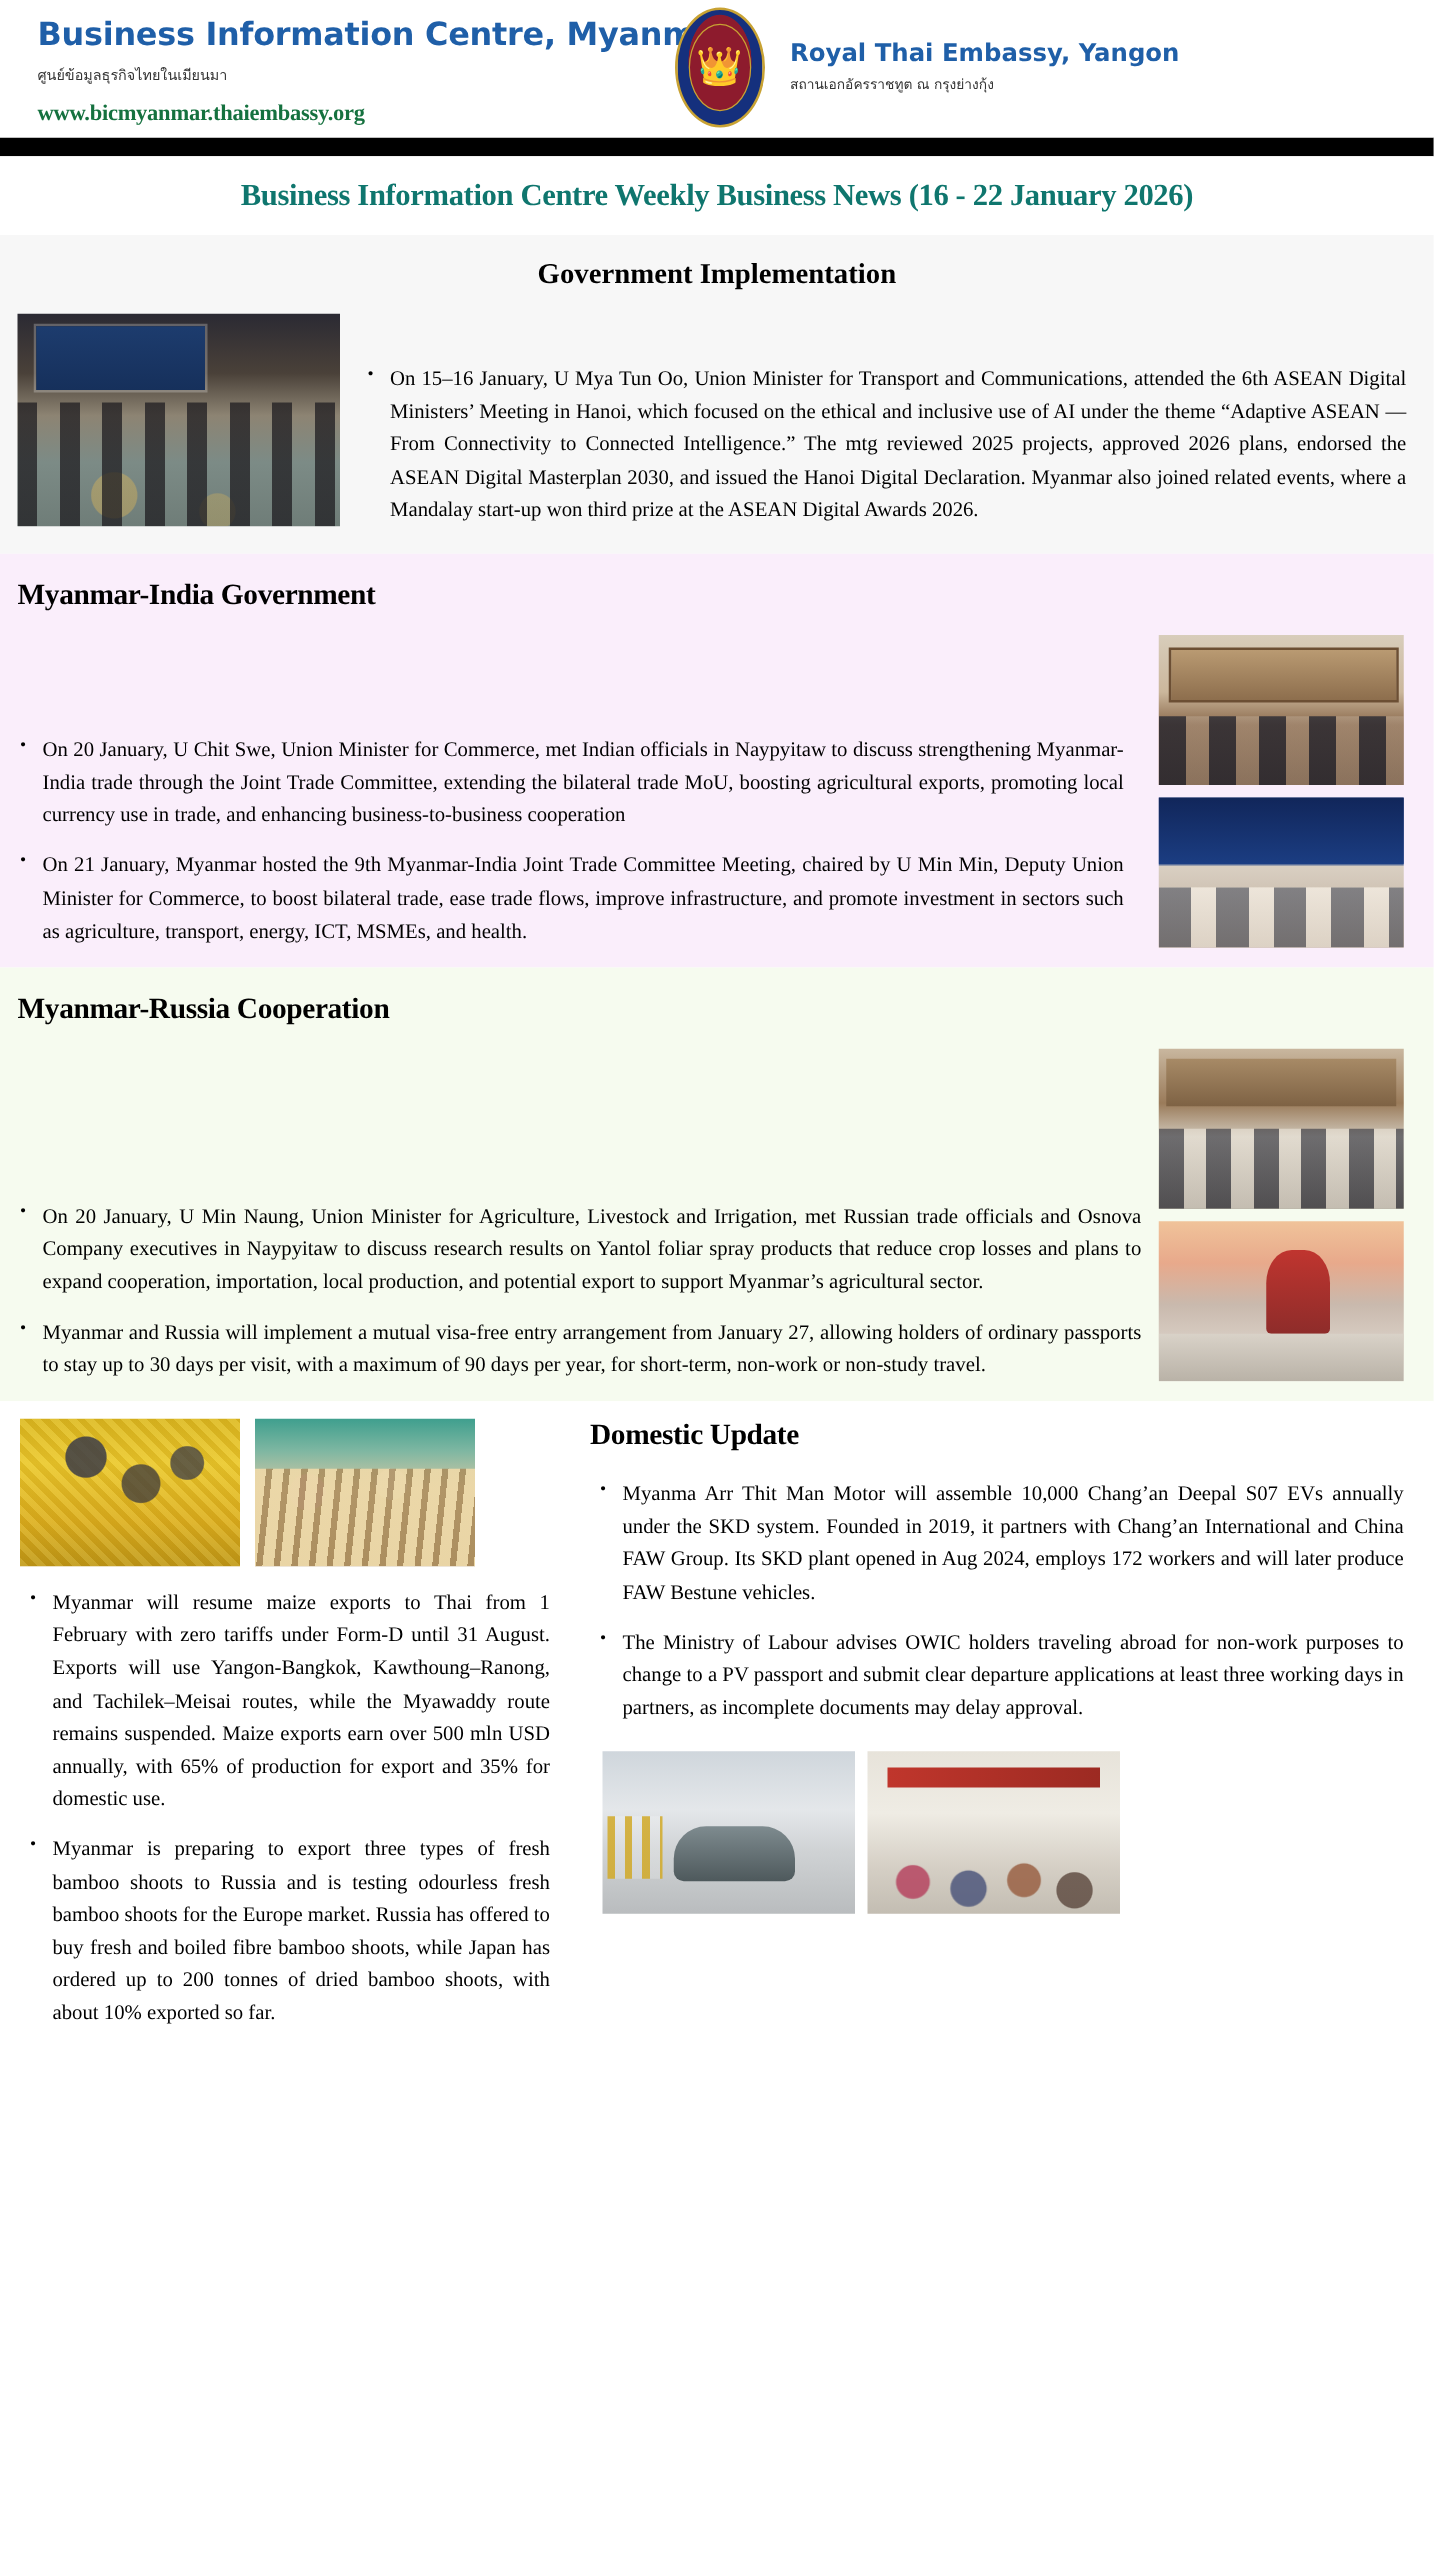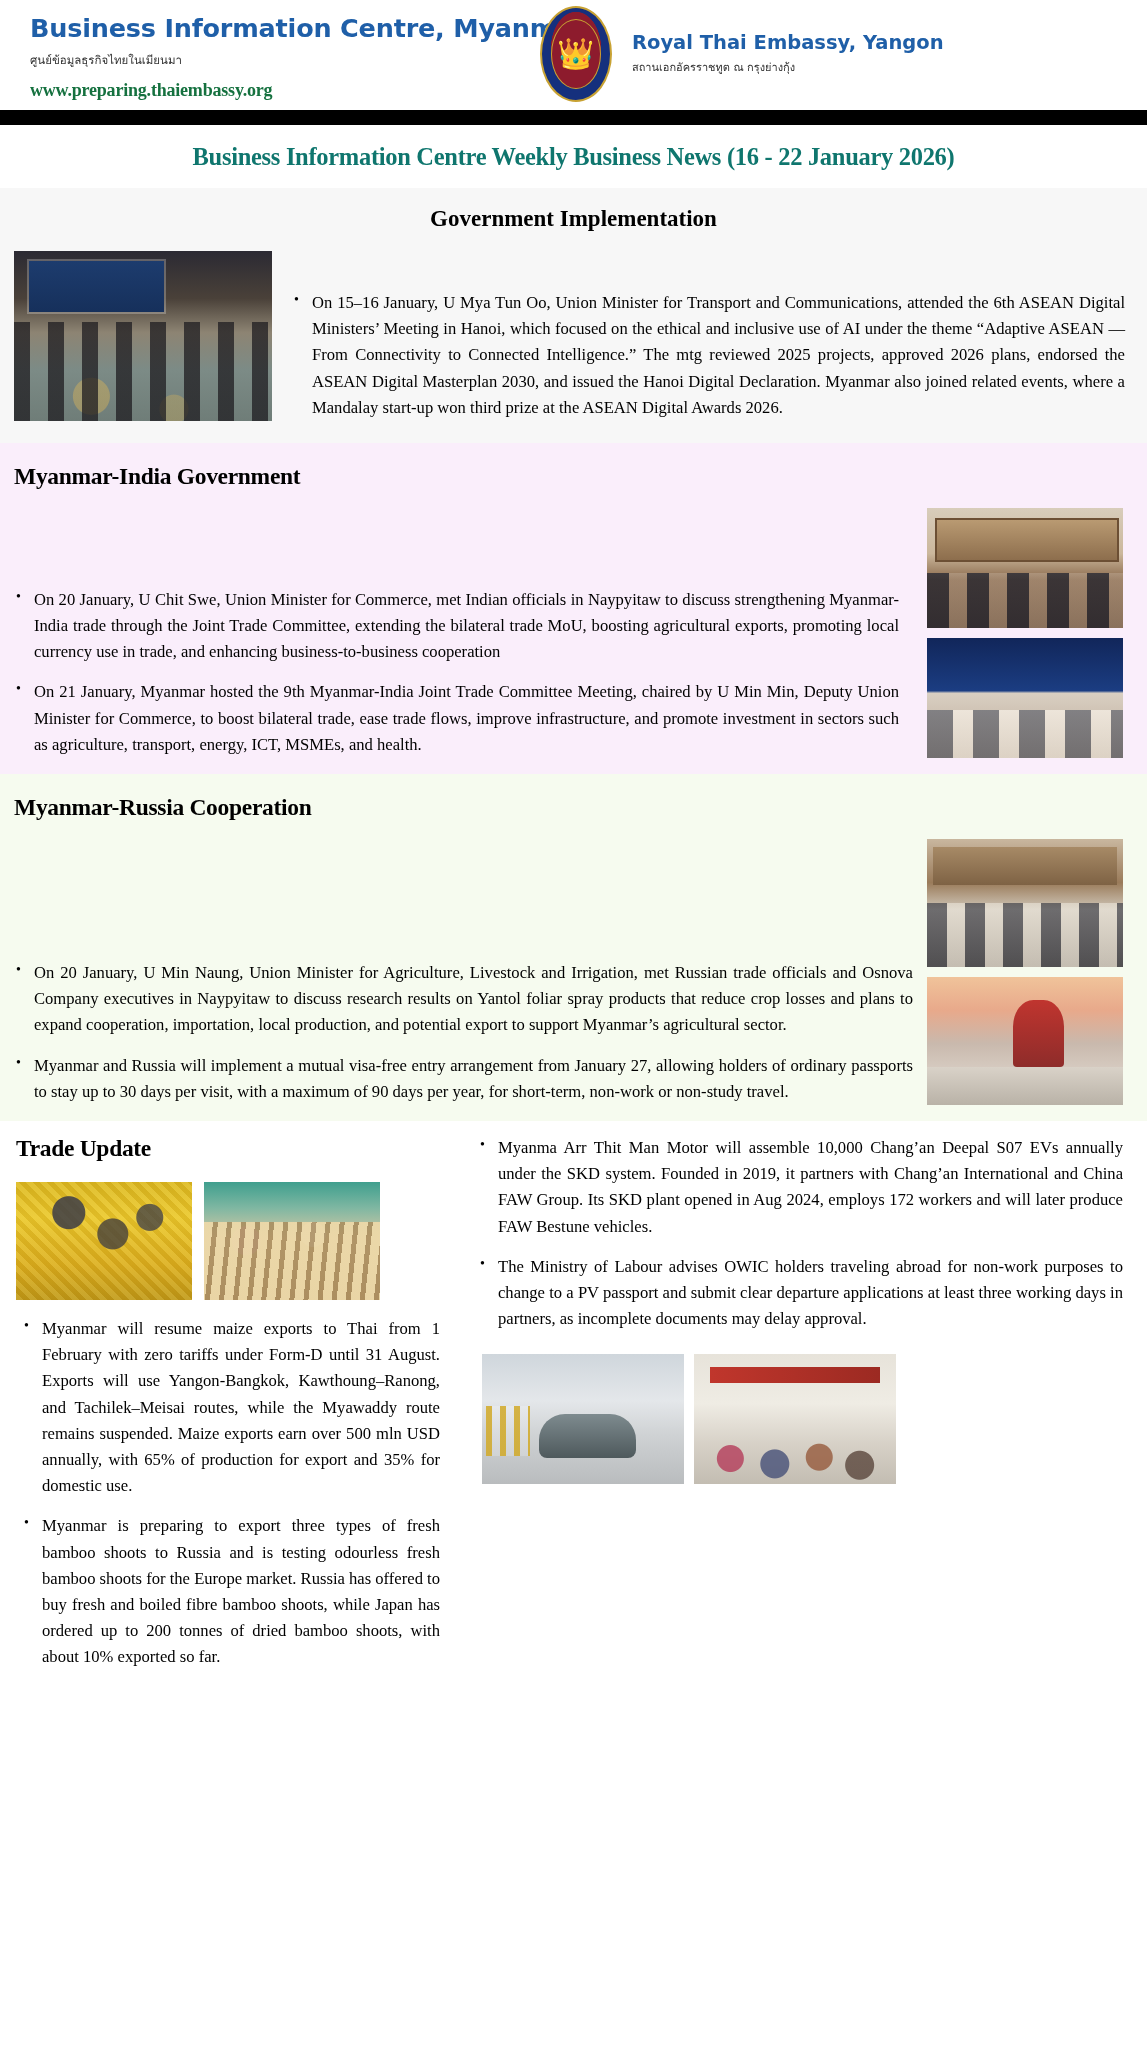--- a/index.html
+++ b/index.html
@@ -308,21 +308,21 @@
 
   .bottom-head { font-weight: bold; font-size: 23.5px; margin: 0 0 20px 0; letter-spacing: -0.3px; }
 </style>
 </head>
 <body>
 
 <div class="masthead">
   <div class="mast-left">
     <div class="bic-title">Business Information Centre, Myanmar</div>
     <div class="bic-thai">ศูนย์ข้อมูลธุรกิจไทยในเมียนมา</div>
-    <div class="bic-url">www.preparing.thaiembassy.org</div>
+    <div class="bic-url">www.bicmyanmar.thaiembassy.org</div>
   </div>
   <div class="mast-right">
     <div class="seal">
       <div class="ring"></div>
       <div class="inner"></div>
       <div class="garuda">👑</div>
     </div>
     <div>
       <div class="rte-title">Royal Thai Embassy, Yangon</div>
       <div class="rte-thai">สถานเอกอัครราชทูต ณ กรุงย่างกุ้ง</div>
@@ -377,32 +377,32 @@
       <div class="photo ph-rus1"></div>
       <div class="photo ph-rus2"></div>
     </div>
   </div>
 </div>
 
 <div class="section sec-bottom">
   <div class="bottom-grid">
 
     <div class="col-left">
-      <div class="bottom-head">Trade Update</div>
       <div class="trade-photos">
         <div class="photo ph-maize"></div>
         <div class="photo ph-bamboo"></div>
       </div>
       <ul class="bullets">
         <li> Myanmar will resume maize exports to Thai from 1 February with zero tariffs under Form-D until 31 August. Exports will use Yangon-Bangkok, Kawthoung–Ranong, and Tachilek–Meisai routes, while the Myawaddy route remains suspended. Maize exports earn over 500 mln USD annually, with 65% of production for export and 35% for domestic use.</li>
         <li>Myanmar is preparing to export three types of fresh bamboo shoots to Russia and is testing odourless fresh bamboo shoots for the Europe market. Russia has offered to buy fresh and boiled fibre bamboo shoots, while Japan has ordered up to 200 tonnes of dried bamboo shoots, with about 10% exported so far.</li>
       </ul>
     </div>
 
     <div class="col-right">
+      <div class="bottom-head">Domestic Update</div>
       <ul class="bullets">
         <li> Myanma Arr Thit Man Motor will assemble 10,000 Chang’an Deepal S07 EVs annually under the SKD system. Founded in 2019, it partners with Chang’an International and China FAW Group. Its SKD plant opened in Aug 2024, employs 172 workers and will later produce FAW Bestune vehicles.</li>
         <li>The Ministry of Labour advises OWIC holders traveling abroad for non-work purposes to change to a PV passport and submit clear departure applications at least three working days in partners, as incomplete documents may delay approval.</li>
       </ul>
       <div class="dom-photos-wrap">
         <div class="dom-photos">
           <div class="photo ph-ev"></div>
           <div class="photo ph-air"></div>
         </div>
       </div>

